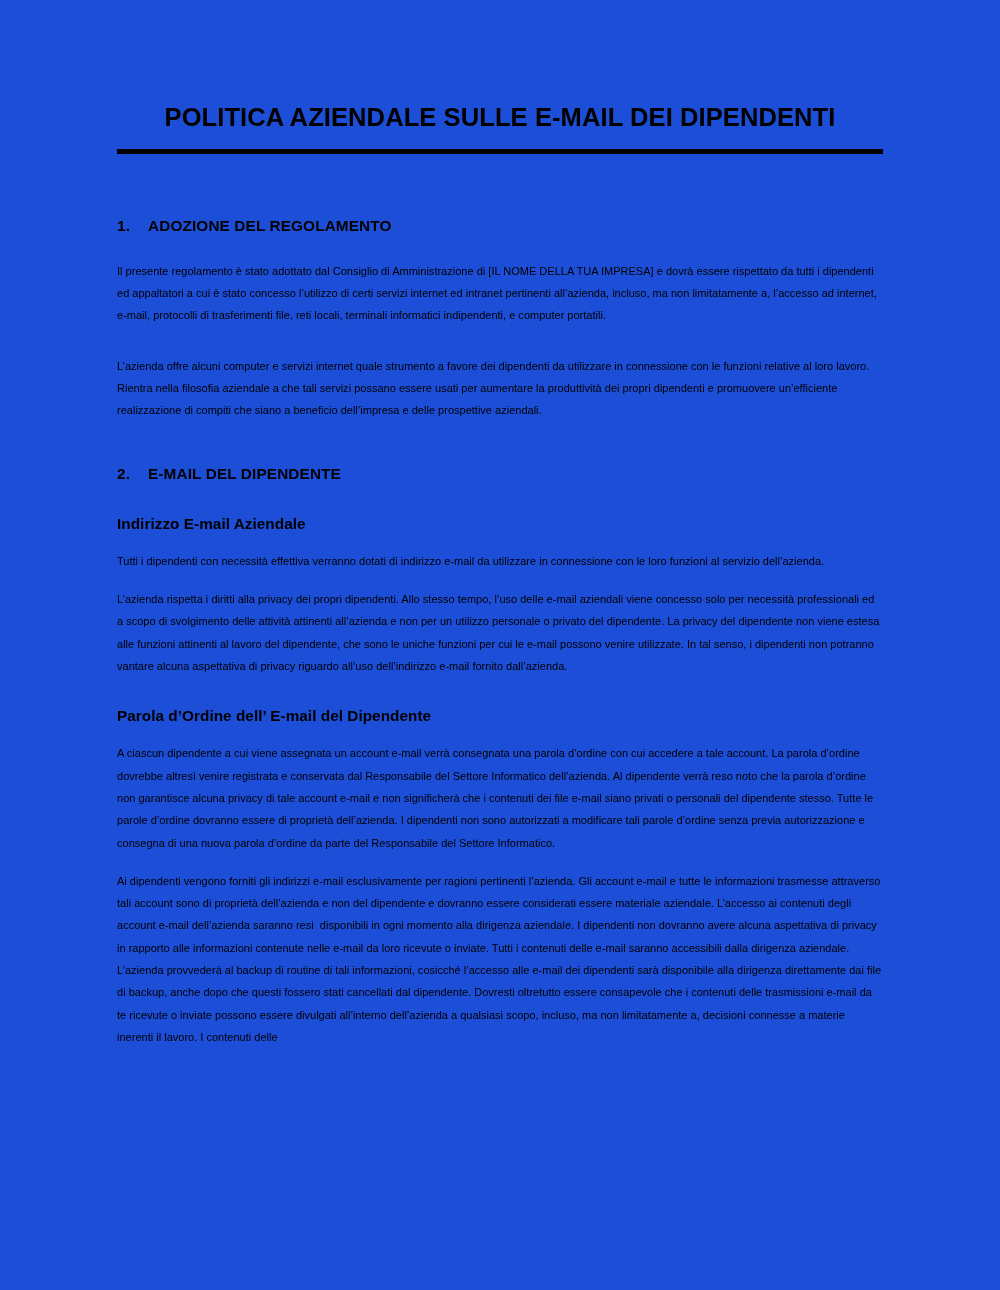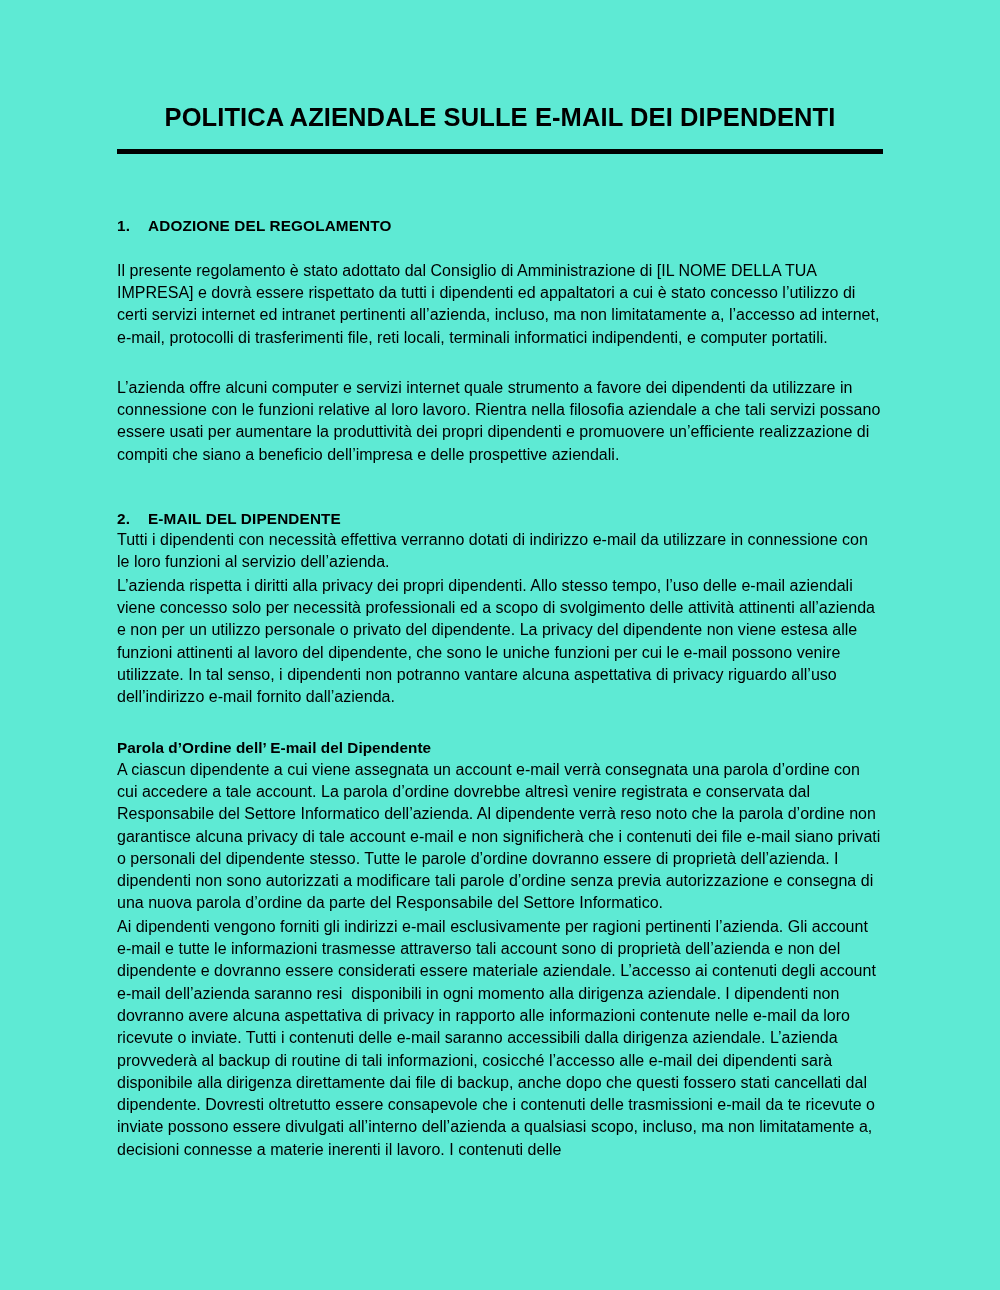--- a/index.html
+++ b/index.html
@@ -11,21 +11,21 @@
     width: 1000px;
     height: 1290px;
     font-family: "Liberation Sans", sans-serif;
     color: #000000;
     overflow: hidden;
   }
   .page {
     position: relative;
     width: 1000px;
     height: 1290px;
-    background: #5eead4;
+    background: #1d4ed8;
     box-sizing: border-box;
   }
   .content {
     position: absolute;
     left: 117px;
     top: 0;
     width: 766px;
   }
 
   
@@ -72,29 +72,29 @@
     font-size: 15.3px;
     line-height: 1.32;
     letter-spacing: 0.05px;
     margin: 0;
   }
   .sub-heading.gap-lg { margin-top: 29px; }
   .sub-heading.gap-xl { margin-top: 30px; }
 
   
   .para {
-    font-size: 16px;
+    font-size: 11px;
     line-height: 22.3px;
     margin: 0;
     text-align: left;
     letter-spacing: 0.01px;
     white-space: pre-wrap;
   }
   .para.gap-after-heading { margin-top: 25px; }
-  .para.gap-tight { margin-top: 1px; }
+  .para.gap-tight { margin-top: 16px; }
   .para.gap-para { margin-top: 28px; }
 </style>
 </head>
 <body>
 
 <div class="page">
   <div class="content">
 
     <div class="title-block">
       <h1 class="doc-title">POLITICA AZIENDALE SULLE E-MAIL DEI DIPENDENTI</h1>
@@ -110,20 +110,21 @@
       <p class="para gap-para">L’azienda offre alcuni computer e servizi internet quale strumento a favore dei dipendenti da utilizzare in connessione con le funzioni relative al loro lavoro. Rientra nella filosofia aziendale a che tali servizi possano essere usati per aumentare la produttività dei propri dipendenti e promuovere un’efficiente realizzazione di compiti che siano a beneficio dell’impresa e delle prospettive aziendali.</p>
     </div>
 
     <div class="sec2-wrap">
       <div class="section-heading">
         <span class="sec-num">2.</span>
         <span class="sec-title">E-MAIL DEL DIPENDENTE</span>
       </div>
 
       <div>
+        <p class="sub-heading gap-xl">Indirizzo E-mail Aziendale</p>
         <p class="para gap-tight">Tutti i dipendenti con necessità effettiva verranno dotati di indirizzo e-mail da utilizzare in connessione con le loro funzioni al servizio dell’azienda.</p>
       </div>
 
       <div>
         <p class="para gap-tight">L’azienda rispetta i diritti alla privacy dei propri dipendenti. Allo stesso tempo, l’uso delle e-mail aziendali viene concesso solo per necessità professionali ed a scopo di svolgimento delle attività attinenti all’azienda e non per un utilizzo personale o privato del dipendente. La privacy del dipendente non viene estesa alle funzioni attinenti al lavoro del dipendente, che sono le uniche funzioni per cui le e-mail possono venire utilizzate. In tal senso, i dipendenti non potranno vantare alcuna aspettativa di privacy riguardo all’uso dell’indirizzo e-mail fornito dall’azienda.</p>
       </div>
 
       <div>
         <p class="sub-heading gap-lg">Parola d’Ordine dell’ E-mail del Dipendente</p>
         <p class="para gap-tight">A ciascun dipendente a cui viene assegnata un account e-mail verrà consegnata una parola d’ordine con cui accedere a tale account. La parola d’ordine dovrebbe altresì venire registrata e conservata dal Responsabile del Settore Informatico dell’azienda. Al dipendente verrà reso noto che la parola d’ordine non garantisce alcuna privacy di tale account e-mail e non significherà che i contenuti dei file e-mail siano privati o personali del dipendente stesso. Tutte le parole d’ordine dovranno essere di proprietà dell’azienda. I dipendenti non sono autorizzati a modificare tali parole d’ordine senza previa autorizzazione e consegna di una nuova parola d’ordine da parte del Responsabile del Settore Informatico.</p>

